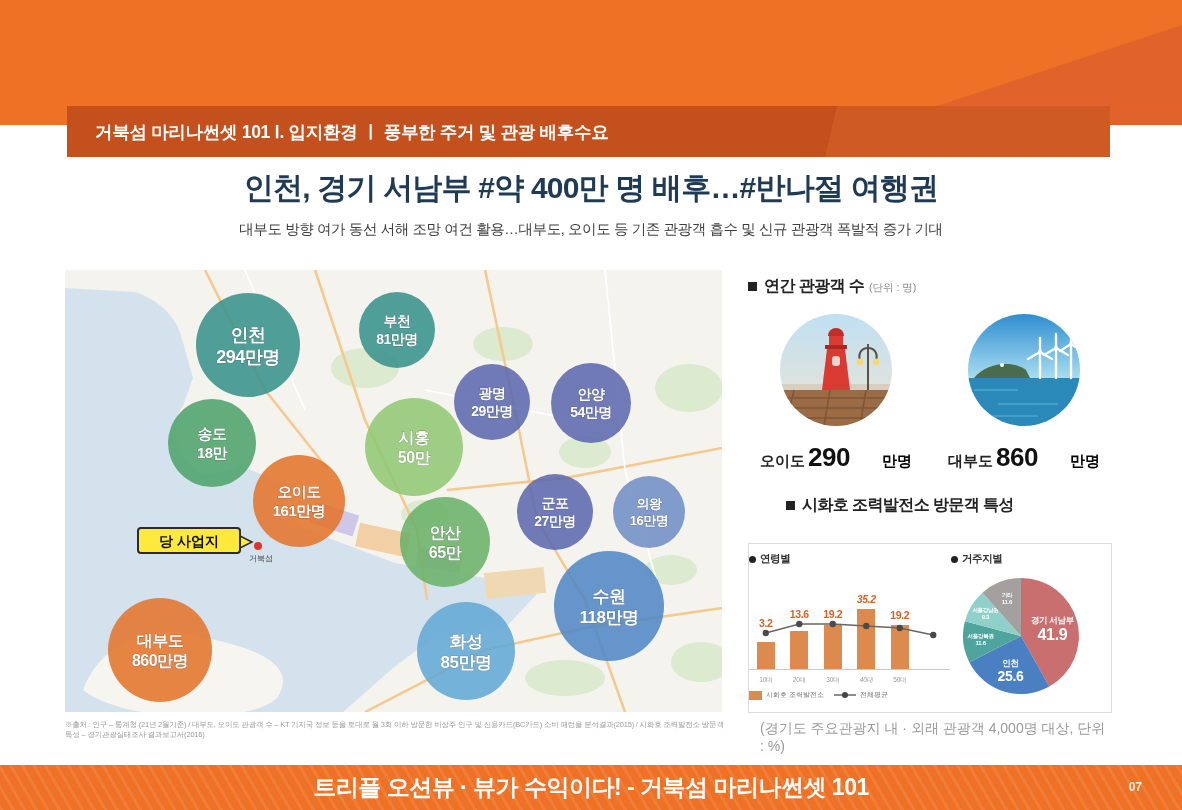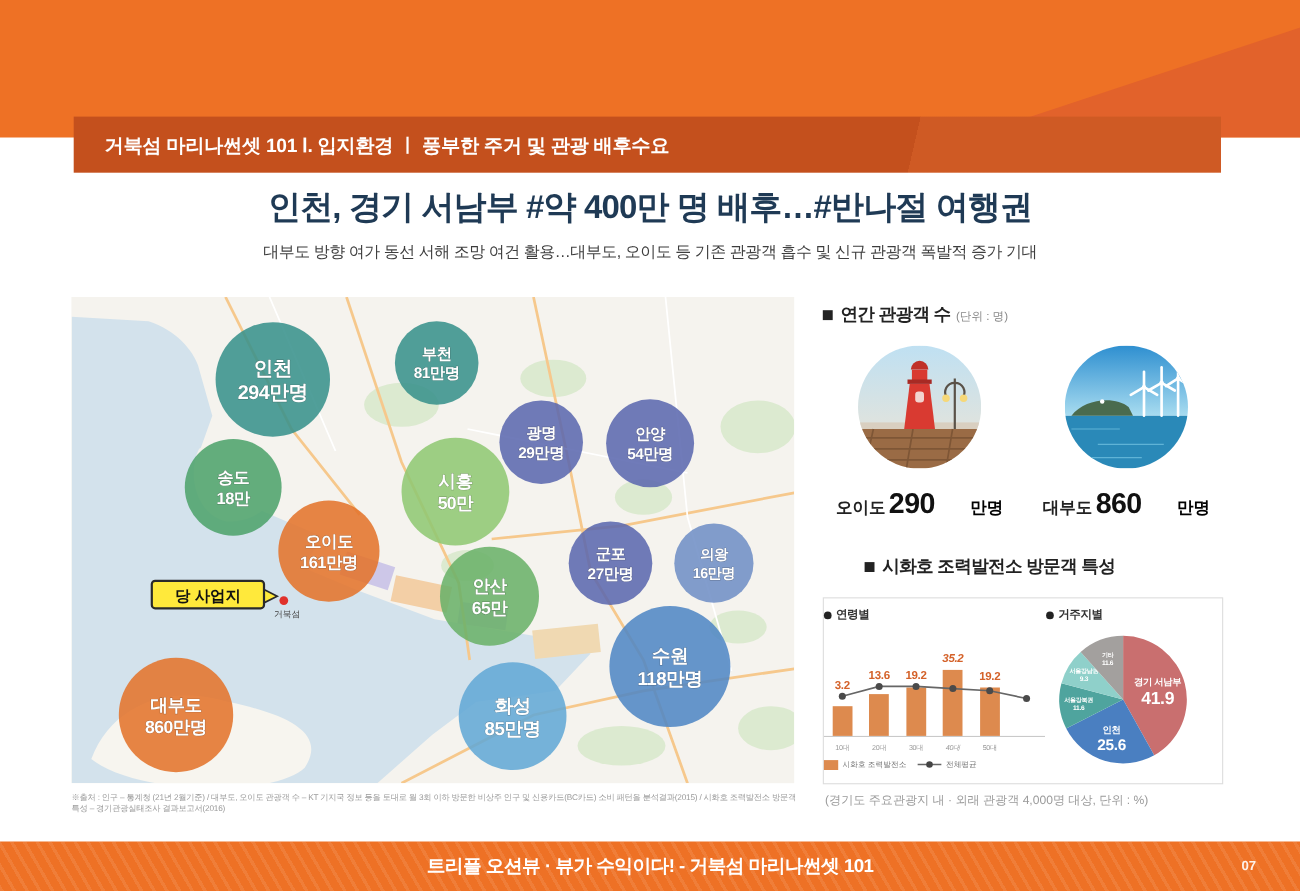--- a/index.html
+++ b/index.html
@@ -36,24 +36,24 @@
   .sec-heading .sh-unit { font-size:10.5px; font-weight:400; color:#888; margin-left:5px; }
 
   .photos { position:absolute; left:0; top:38px; width:364px; display:flex; justify-content:space-between; padding:0 2px; }
   .photo-fig { width:172px; text-align:center; }
   .photo-circle { width:112px; height:112px; border-radius:50%; overflow:hidden; margin:0 auto; }
   .photo-cap { margin-top:16px; display:flex; justify-content:center; align-items:baseline; gap:3px; }
   .photo-cap .cap-name { font-size:15px; font-weight:700; color:#222; }
   .photo-cap .cap-num { font-size:26px; font-weight:800; color:#111; letter-spacing:-0.5px; }
   .photo-cap .cap-suffix { font-size:15px; font-weight:700; color:#000000;margin-left:29px; }
 
-  .heading2 { top:229px;padding-left:38px; }
+  .heading2 { top:219px;padding-left:38px; }
   .chart-box { position:absolute; left:0; top:267px; width:364px; height:170px; background:#fff;
     border:1px solid #ddd; display:flex; padding:8px 10px 6px 0; }
-  .chart-footnote { position:absolute; left:2px; top:444px; font-size:11px; color:#9a9a9a; }
+  .chart-footnote { position:absolute; left:12px; top:444px; font-size:14px; color:#9a9a9a; }
 
   .bar-pane { width:202px; position:relative; }
   .pie-pane { width:140px; position:relative; }
   .chart-title { display:flex; align-items:center; font-size:10.5px; font-weight:800; color:#333; letter-spacing:-0.4px; }
   .dot-bullet { width:7px; height:7px; border-radius:50%; background:#222; display:inline-block; margin-right:4px; }
 
   .bar-plot { position:relative; width:201px; height:118px; margin-top:4px; }
   .bar-base { position:absolute; left:0; bottom:18px; width:201px; border-bottom:1px solid #c9c9c9; }
   .bar-col { position:absolute; bottom:0; height:100%; }
   .bar-rect { position:absolute; bottom:19px; left:50%; transform:translateX(-50%); width:18px; }
@@ -66,21 +66,21 @@
   .lg-line { display:inline-flex; align-items:center; margin-right:4px; }
   .lg-item { display:flex; align-items:center; }
 
   .pie-wrap { margin-top:2px; display:flex; justify-content:center; }
   .pie-label { fill:#fff; text-anchor:middle; font-family:"Liberation Sans", sans-serif; font-weight:700; letter-spacing:-0.3px; }
 
   
   .footer { position:absolute; left:0; top:765px; width:1182px; height:45px; background:#ee7125; }
   .footer .stripes { position:absolute; inset:0;
     background:repeating-linear-gradient(60deg, rgba(255,255,255,0.09) 0 3px, rgba(255,255,255,0) 3px 10px); }
-  .footer-text { position:relative; text-align:center; line-height:45px; color:#fff; font-size:17px; font-weight:800; letter-spacing:-0.5px; }
+  .footer-text { position:relative; text-align:center; line-height:45px; color:#fff; font-size:23px; font-weight:800; letter-spacing:-0.5px; }
   .footer-page { position:absolute; right:40px; top:0; line-height:45px; color:rgba(255,255,255,0.9); font-size:12px; font-weight:600; }
 </style>
 </head>
 <body>
 
 <div class="slide">
 
   <div class="top-band">
     <svg width="1182" height="125" viewBox="0 0 1182 125">
       <polygon points="880,125 1182,25 1182,125" fill="#e2622b"></polygon>

